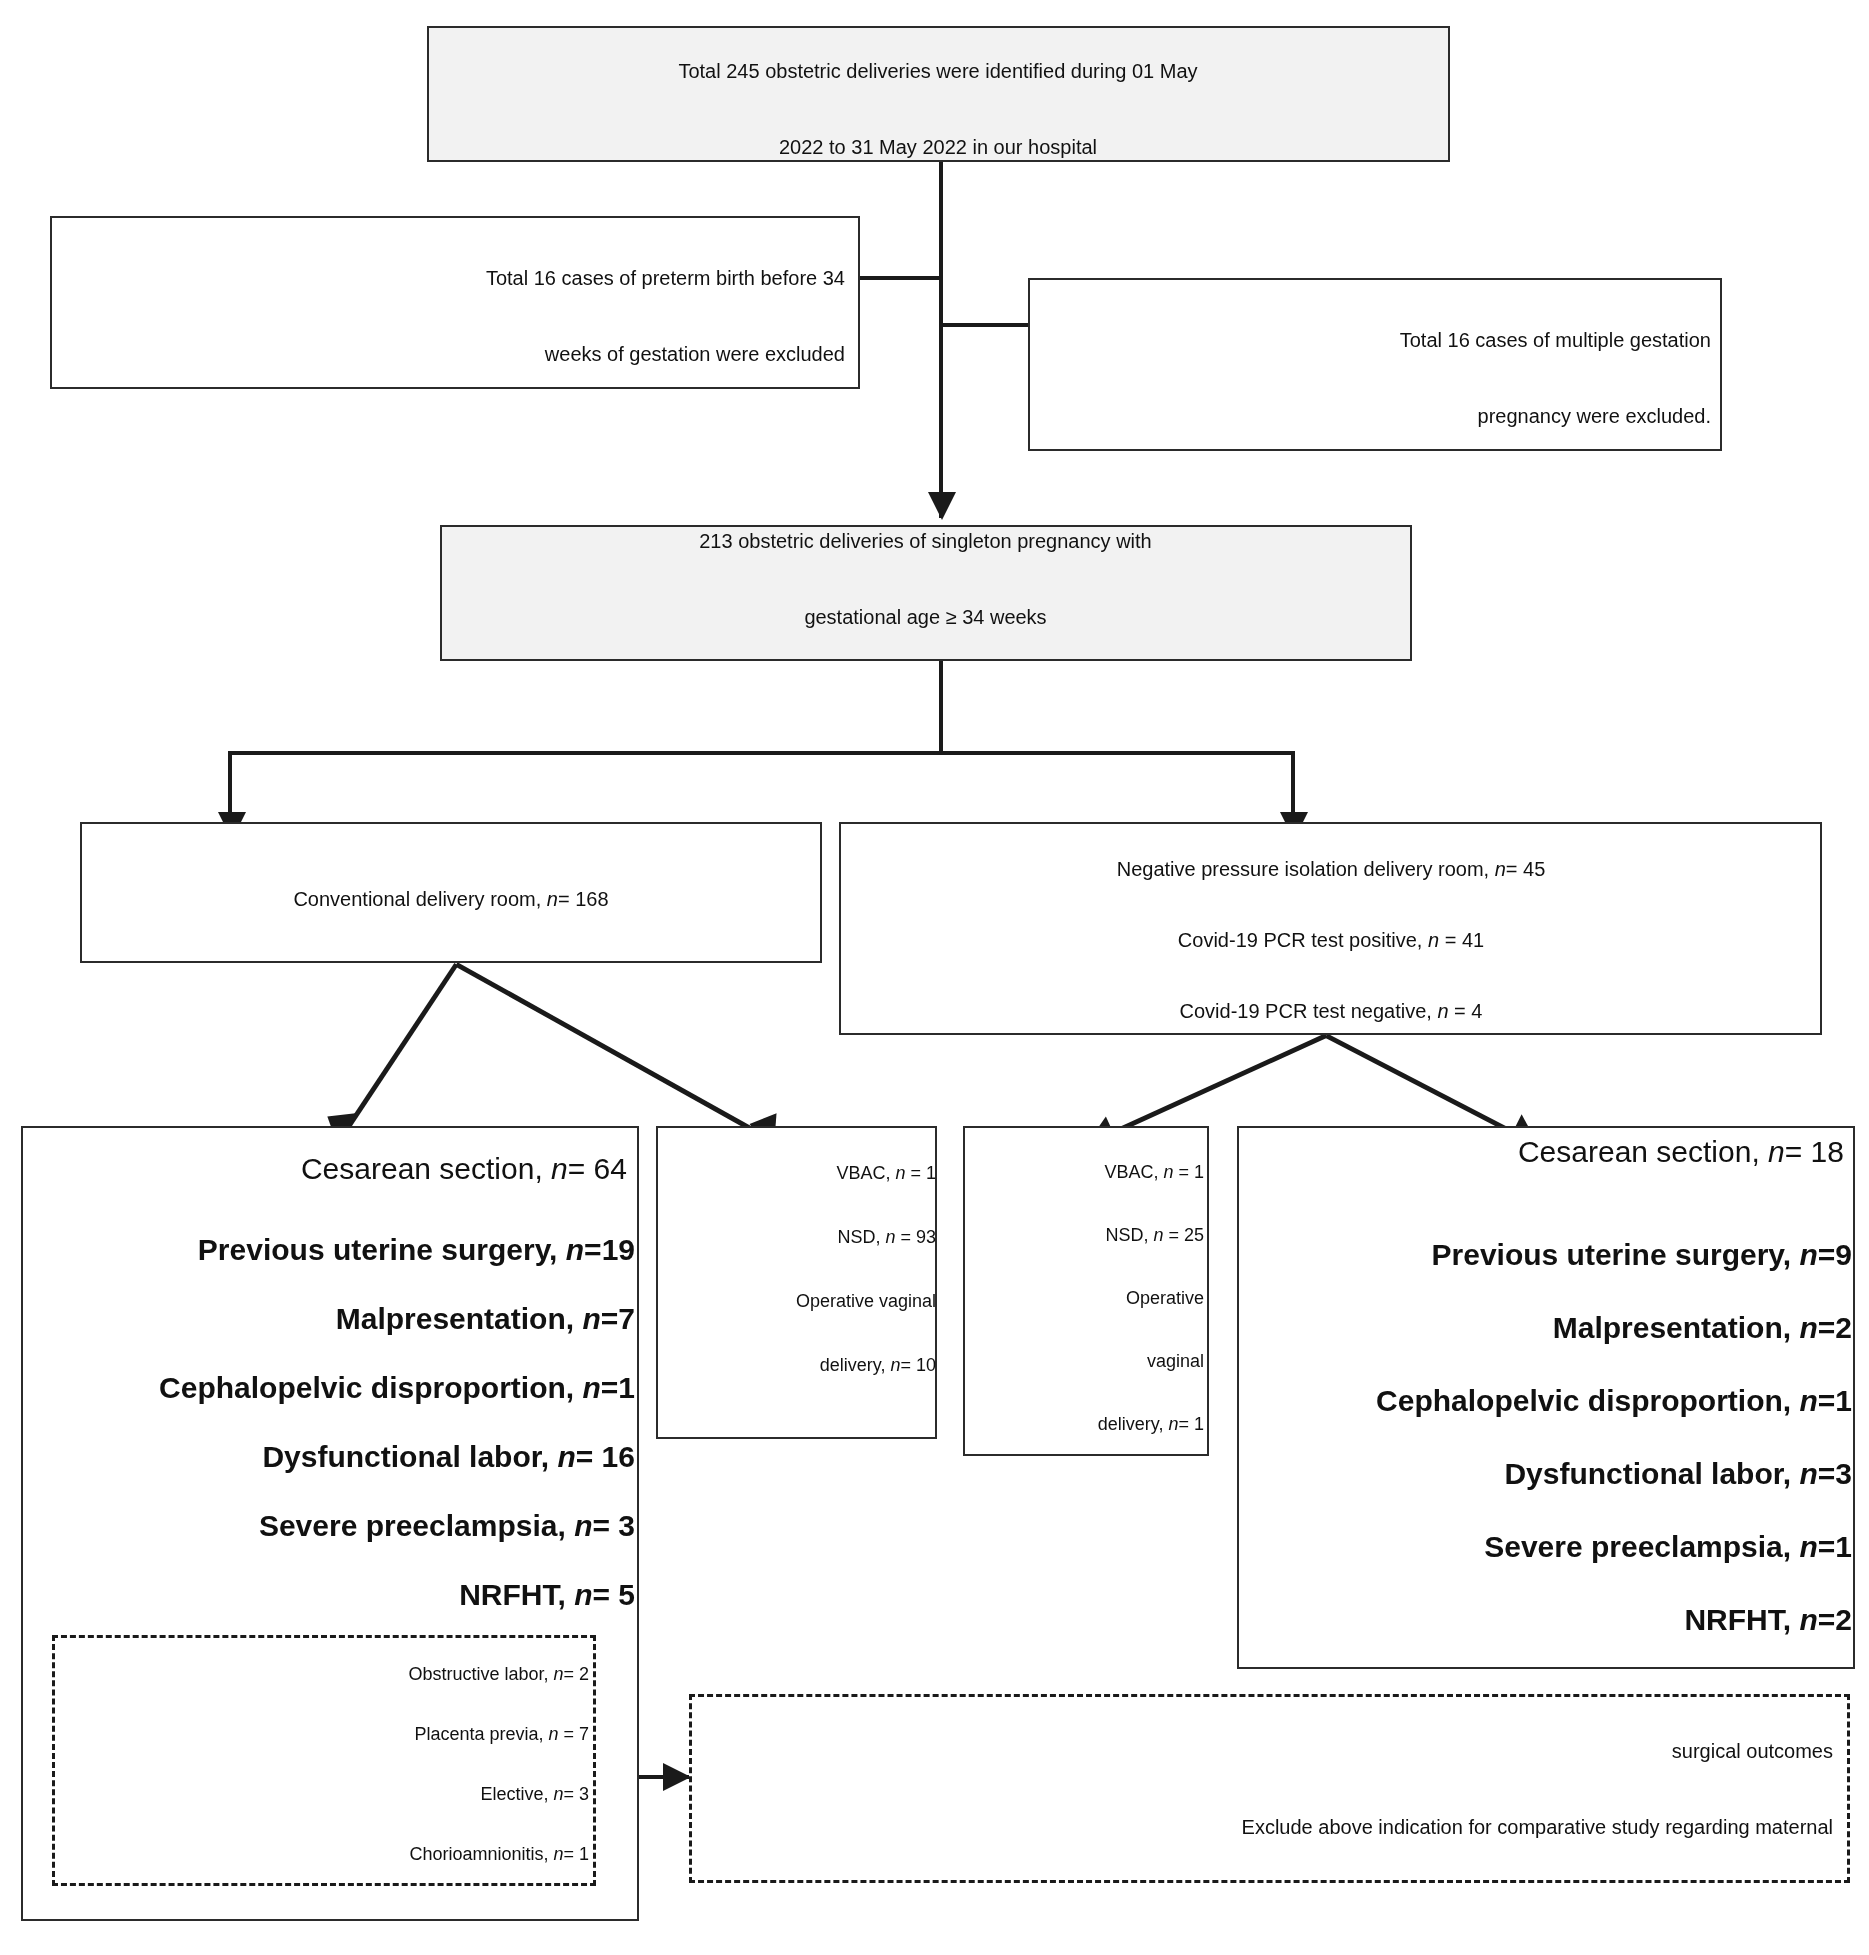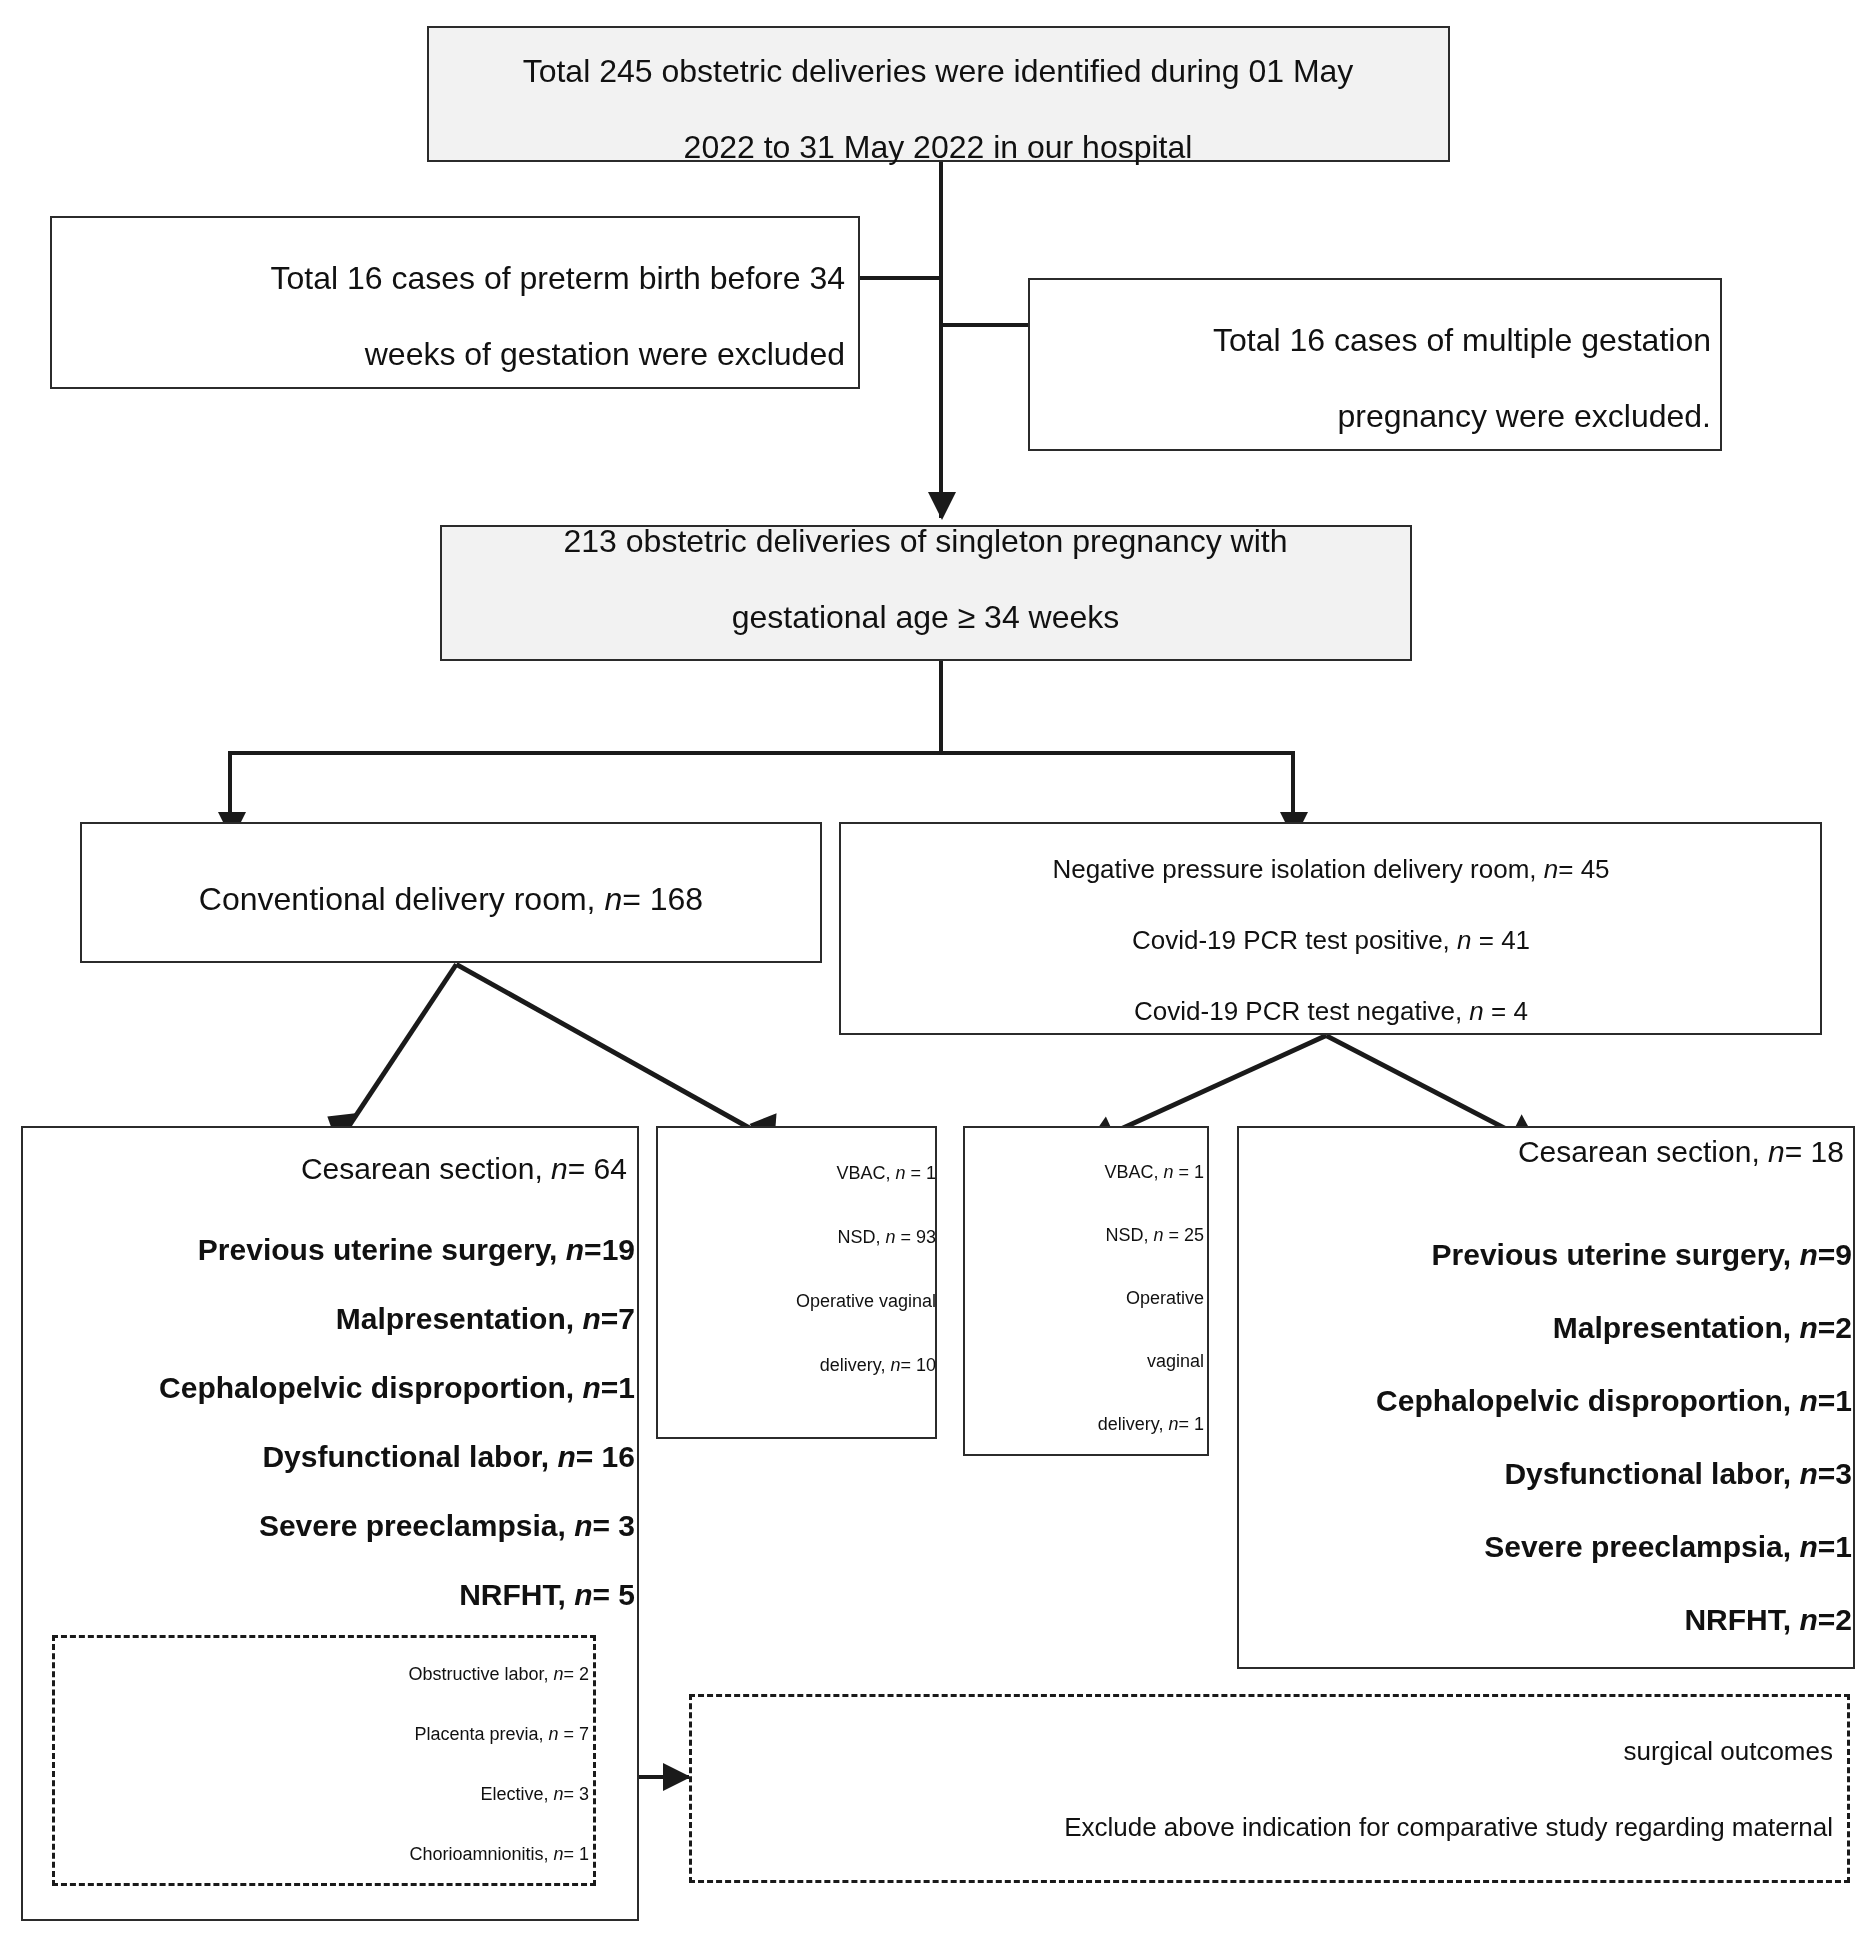--- a/index.html
+++ b/index.html
@@ -8,22 +8,22 @@
 
   .box{position:absolute;box-sizing:border-box;border:2.2px solid #2b2b2b;background:#ffffff;}
   .box.shaded{background:#f2f2f2;}
   .box.dashed{border:3.8px dashed #1a1a1a;background:#ffffff;}
   .box.dotted{border:3.2px dashed #1a1a1a;background:#ffffff;}
 
   .txt{position:absolute;box-sizing:border-box;}
   .line{display:block;white-space:nowrap;}
 
   
-  .f-xl{font-size:32px;line-height:76px;}
-  .f-lg{font-size:26px;line-height:71px;}
+  .f-xl{font-size:20px;line-height:76px;}
+  .f-lg{font-size:20px;line-height:71px;}
   .f-md{font-size:30px;line-height:64px;}
   .f-xs{font-size:18px;line-height:56px;}
 
   .center{text-align:center;}
   .left{text-align:right;}
   .bold{font-weight:bold;}
 
   
   .v{position:absolute;background:#1a1a1a;width:3.8px;}
   .h{position:absolute;background:#1a1a1a;height:3.8px;}

